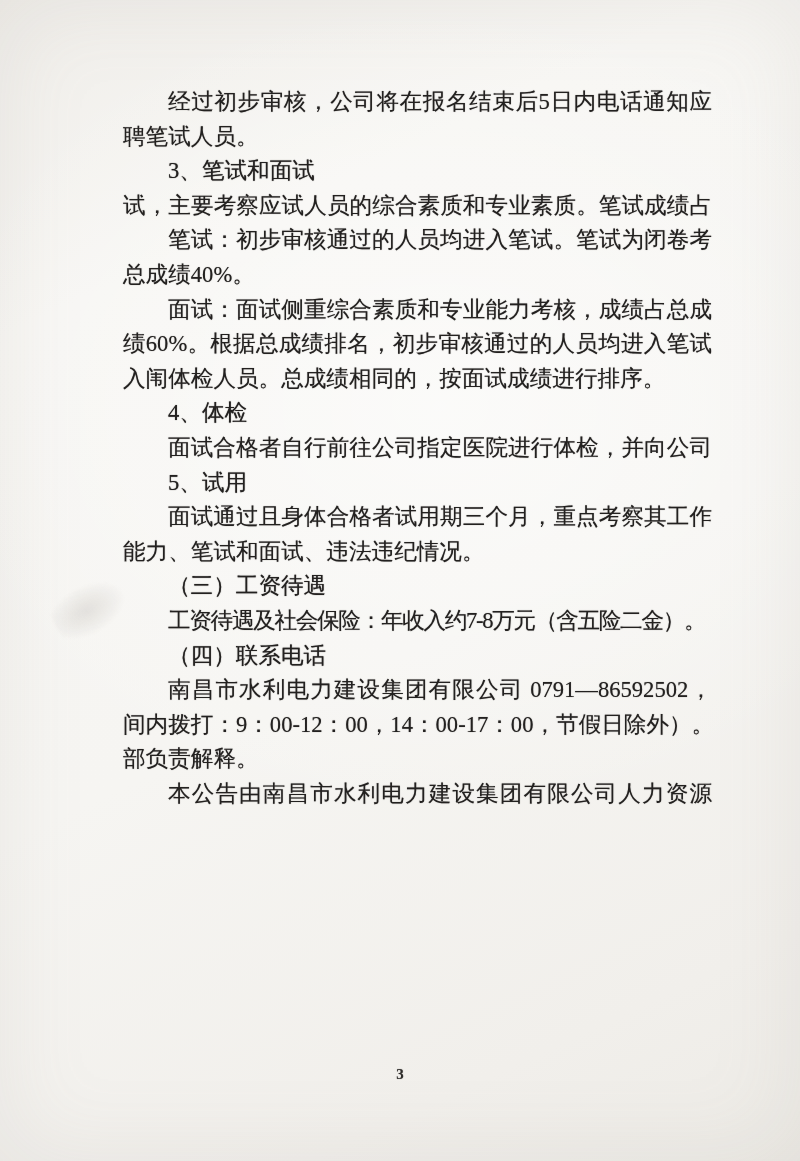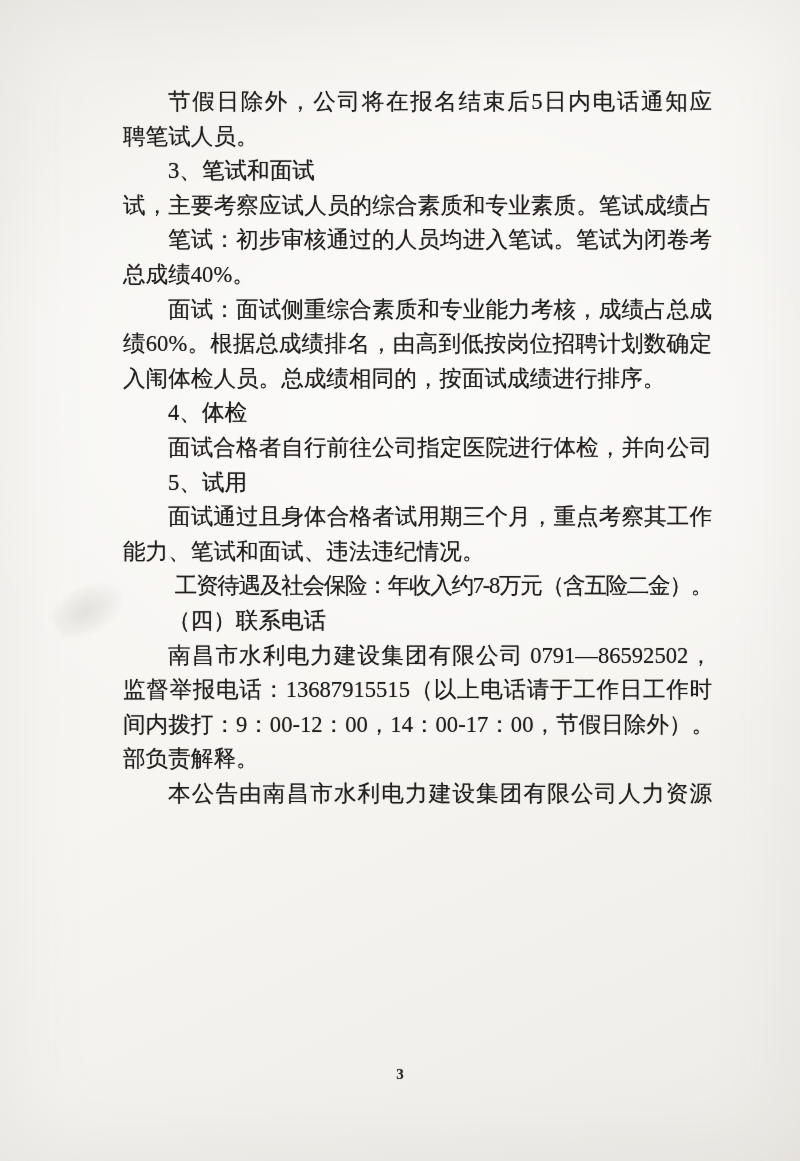--- a/index.html
+++ b/index.html
@@ -41,21 +41,20 @@
   }
   .line.indent {
     padding-left: 45px;
   }
   .line.heading {
     font-weight: normal;
     text-shadow: 0 0 1px rgba(30, 27, 24, 0.75);
   }
   .line.tight {
     letter-spacing: -1.3px;
-    text-align: right;
   }
   .page-number {
     position: absolute;
     top: 1066px;
     left: 0;
     width: 800px;
     text-align: center;
     font-size: 15px;
     font-weight: bold;
     color: #2e2c2a;
@@ -76,38 +75,38 @@
     inset: 0;
     pointer-events: none;
     box-shadow: inset 0 0 90px rgba(150, 142, 130, 0.12);
   }
 </style>
 </head>
 <body>
 
 <div class="page">
   <div class="content">
-      <div class="line body indent fill">节假日除外，公司将在报名结束后5日内电话通知应</div>
+      <div class="line body indent fill">经过初步审核，公司将在报名结束后5日内电话通知应</div>
       <div class="line body">聘笔试人员。</div>
       <div class="line heading indent">3、笔试和面试</div>
       <div class="line body fill">试，主要考察应试人员的综合素质和专业素质。笔试成绩占</div>
       <div class="line body indent fill">笔试：初步审核通过的人员均进入笔试。笔试为闭卷考</div>
       <div class="line body">总成绩40%。</div>
       <div class="line body indent fill">面试：面试侧重综合素质和专业能力考核，成绩占总成</div>
-      <div class="line body fill">绩60%。根据总成绩排名，由高到低按岗位招聘计划数确定</div>
+      <div class="line body fill">绩60%。根据总成绩排名，初步审核通过的人员均进入笔试</div>
       <div class="line body">入闱体检人员。总成绩相同的，按面试成绩进行排序。</div>
       <div class="line heading indent">4、体检</div>
       <div class="line body indent fill">面试合格者自行前往公司指定医院进行体检，并向公司</div>
       <div class="line heading indent">5、试用</div>
       <div class="line body indent fill">面试通过且身体合格者试用期三个月，重点考察其工作</div>
       <div class="line body">能力、笔试和面试、违法违纪情况。</div>
+      <div class="line heading indent">（三）工资待遇</div>
       <div class="line body indent tight">工资待遇及社会保险：年收入约7-8万元（含五险二金）。</div>
       <div class="line heading indent">（四）联系电话</div>
       <div class="line body indent fill">南昌市水利电力建设集团有限公司 0791—86592502，</div>
-      <div class="line body fill">监督举报电话：13687915515（以上电话请于工作日工作时</div>
       <div class="line body fill">间内拨打：9：00-12：00，14：00-17：00，节假日除外）。</div>
       <div class="line body">部负责解释。</div>
       <div class="line body indent fill">本公告由南昌市水利电力建设集团有限公司人力资源</div>
     </div>
   <div class="smudge"></div>
   <div class="page-number">3</div>
   <div class="vignette"></div>
 </div>
 
 </body></html>

